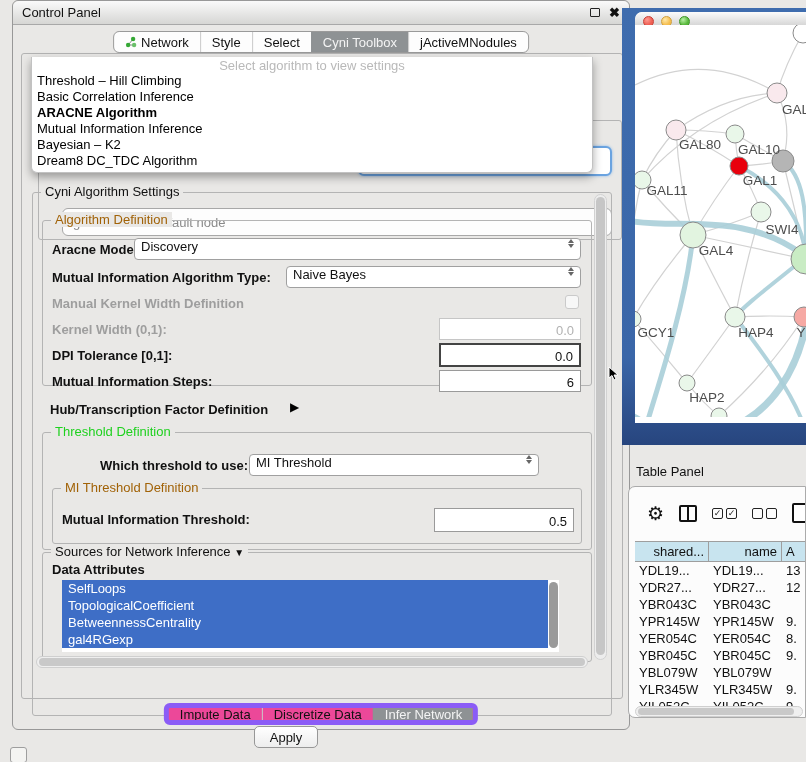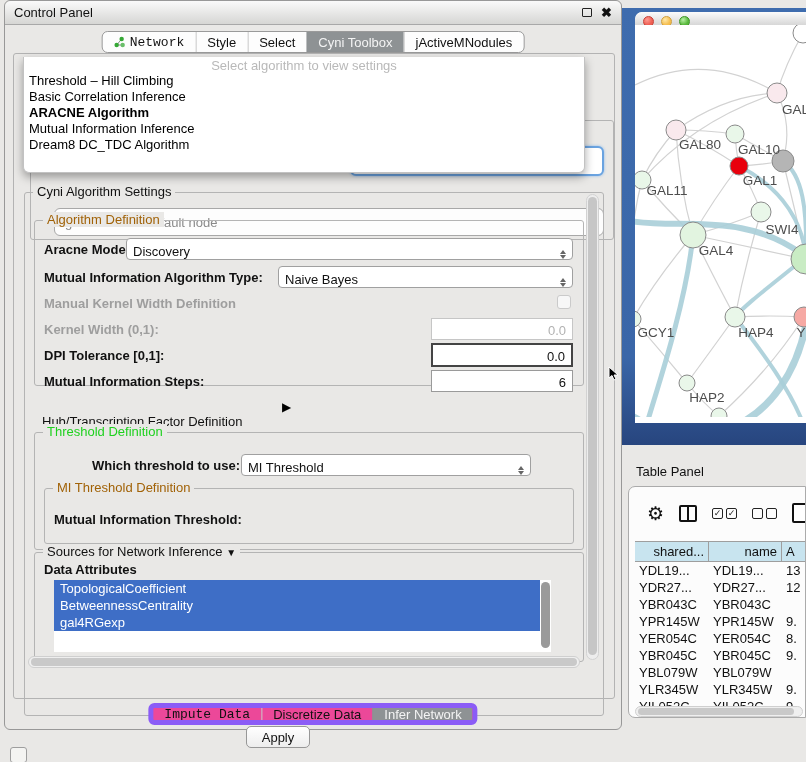--- a/index.html
+++ b/index.html
@@ -1,53 +1,53 @@
 <!DOCTYPE html>
 <html><head>
 <meta charset="utf-8">
 <style>
   * { box-sizing: border-box; margin: 0; padding: 0; }
   html,body { width:806px; height:762px; }
   body { font-family:"Liberation Sans", sans-serif; background:#e9e8e6; position:relative; overflow:hidden; }
   #root { position:absolute; inset:0; width:806px; height:762px; }
 
   
-  .cp-window { position:absolute; left:4px; top:6; width:618px; height:730px;
+  .cp-window { position:absolute; left:12px; top:6; width:618px; height:730px;
     background:#e9e8e6; border:1px solid #989898; border-radius:6px; }
   .cp-titlebar { height:24px; background:linear-gradient(#fafafa,#d6d6d4);
     border-bottom:1px solid #a8a8a8; border-radius:6px 6px 0 0;
     display:flex; align-items:center; padding:0 9px; font-size:13px; color:#111; }
   .cp-titlebar .spacer { flex:1; }
   .float-ic { width:10px; height:9px; border:1.5px solid #222; border-radius:1px; margin-right:9px; }
   .close-ic { font-size:13px; font-weight:bold; color:#111; line-height:1; }
 
   .tabbar { position:absolute; top:30px; left:50%; transform:translateX(-50%);
     display:flex; background:#fdfdfd; border:1px solid #9a9a9a; border-radius:6px;
     height:22px; overflow:hidden; white-space:nowrap; }
   .tab { display:flex; align-items:center; gap:4px; padding:0 11px; font-size:13px;
     color:#111; border-left:1px solid #c9c9c9; }
-  .tab:first-child { border-left:none;font-family:Liberation Mono, monospace; }
+  .tab:first-child { border-left:none; }
   .tab.active { background:#8e9294; color:#f4f4f4; border-left-color:#8e9294; }
 
   .cp-content { position:absolute; left:8px; top:52px; width:602px; height:646px;
     background:#e9e8e6; border:1px solid #b3b3b3; border-radius:3px; }
 
   
   .group { position:absolute; border:1px solid #b4b4b4; border-radius:3px; }
   .group-title { position:absolute; top:-9px; left:8px; background:#e9e8e6;
     padding:0 4px; font-size:13px; color:#111; white-space:nowrap; }
   .gt-blue { color:#a16207; }
   .gt-green { color:#1fd11f; }
 
   .lbl { position:absolute; font-size:13px; font-weight:bold; color:#111; white-space:nowrap; }
-  .lbl.plain { font-weight:normal;margin-top:12px; }
+  .lbl.plain { font-weight:bold; }
   .lbl.dis { color:#9e9e9e; }
 
   .combo { position:absolute; background:#fff; border:1px solid #a0a0a0; border-radius:4px;
-    display:flex; align-items:flex-end; font-size:13px; color:#111; padding:0 6px; height:22px; }
+    display:flex; align-items:flex-start; font-size:13px; color:#111; padding:0 6px; height:22px; }
   .combo .cval { flex:1; overflow:hidden; }
   .stepper { display:flex; flex-direction:column; gap:1px; align-items:center; margin-left:4px; }
   .stepper i { display:block; width:0; height:0; border-left:3.5px solid transparent; border-right:3.5px solid transparent; }
   .stepper .up { border-bottom:4px solid #666; }
   .stepper .dn { border-top:4px solid #666; }
 
   .tfield { position:absolute; background:#fff; border:1px solid #9a9a9a;
     font-size:13px; color:#111; text-align:right; padding:2px 6px 0 6px; height:22px; }
   .tfield.strong { border:2px solid #444; height:24px; }
   .tfield.dis { border:1px solid #c6c6c6; color:#b2b2b2; }
@@ -229,30 +229,32 @@
         <span class="cval">MI Threshold</span>
         <span class="stepper">
             <i class="up"></i>
             <i class="dn"></i>
           </span>
       </div>
       <div class="group" style="left:30px; top:434px; width:530px; height:56px;">
         <span class="group-title gt-blue">MI Threshold Definition</span>
       </div>
       <span class="lbl" style="left:40px; top:458px;">Mutual Information Threshold:</span>
+      <input class="tfield" style="left: 412px; top: 454px; width: 140px; height: 24px;" value="0.5">
 
       <div class="group" style="left:20px; top:498px; width:550px; height:110px;">
         <span class="group-title">
           <span>Sources for Network Inference</span>
           <span style="font-size:10px;">▼</span>
         </span>
       </div>
       <span class="lbl" style="left:30px; top:508px;">Data Attributes</span>
       <div class="attr-list" style="left:40px; top:526px;" id="attr-list">
         <span class="attr-vthumb"></span>
+      <div class="attr-item">SelfLoops</div>
           <div class="attr-item">TopologicalCoefficient</div>
           <div class="attr-item">BetweennessCentrality</div>
           <div class="attr-item">gal4RGexp</div>
         </div>
 
       <div class="hscroll" style="left:14px; top:602px; width:552px; height:12px;">
           <span class="thumb"></span>
         </div>
 
       <div class="vscroll" style="left:572px; top:140px; height:466px;">
@@ -273,20 +275,21 @@
           <span>Infer Network</span>
         </div>
       </div>
 
     <div class="popup" id="algo-popup">
       <div class="ph">Select algorithm to view settings</div>
     <div class="item">Threshold – Hill Climbing</div>
         <div class="item">Basic Correlation Inference</div>
         <div class="item sel">ARACNE Algorithm</div>
         <div class="item">Mutual Information Inference</div>
+        <div class="item">Bayesian – K2</div>
         <div class="item">Dream8 DC_TDC Algorithm</div>
       </div>
   </div>
 
   <div class="net-frame">
     <div class="mac-window">
       <div class="mac-titlebar">
         <span class="light red"></span>
         <span class="light yellow"></span>
         <span class="light green"></span>

